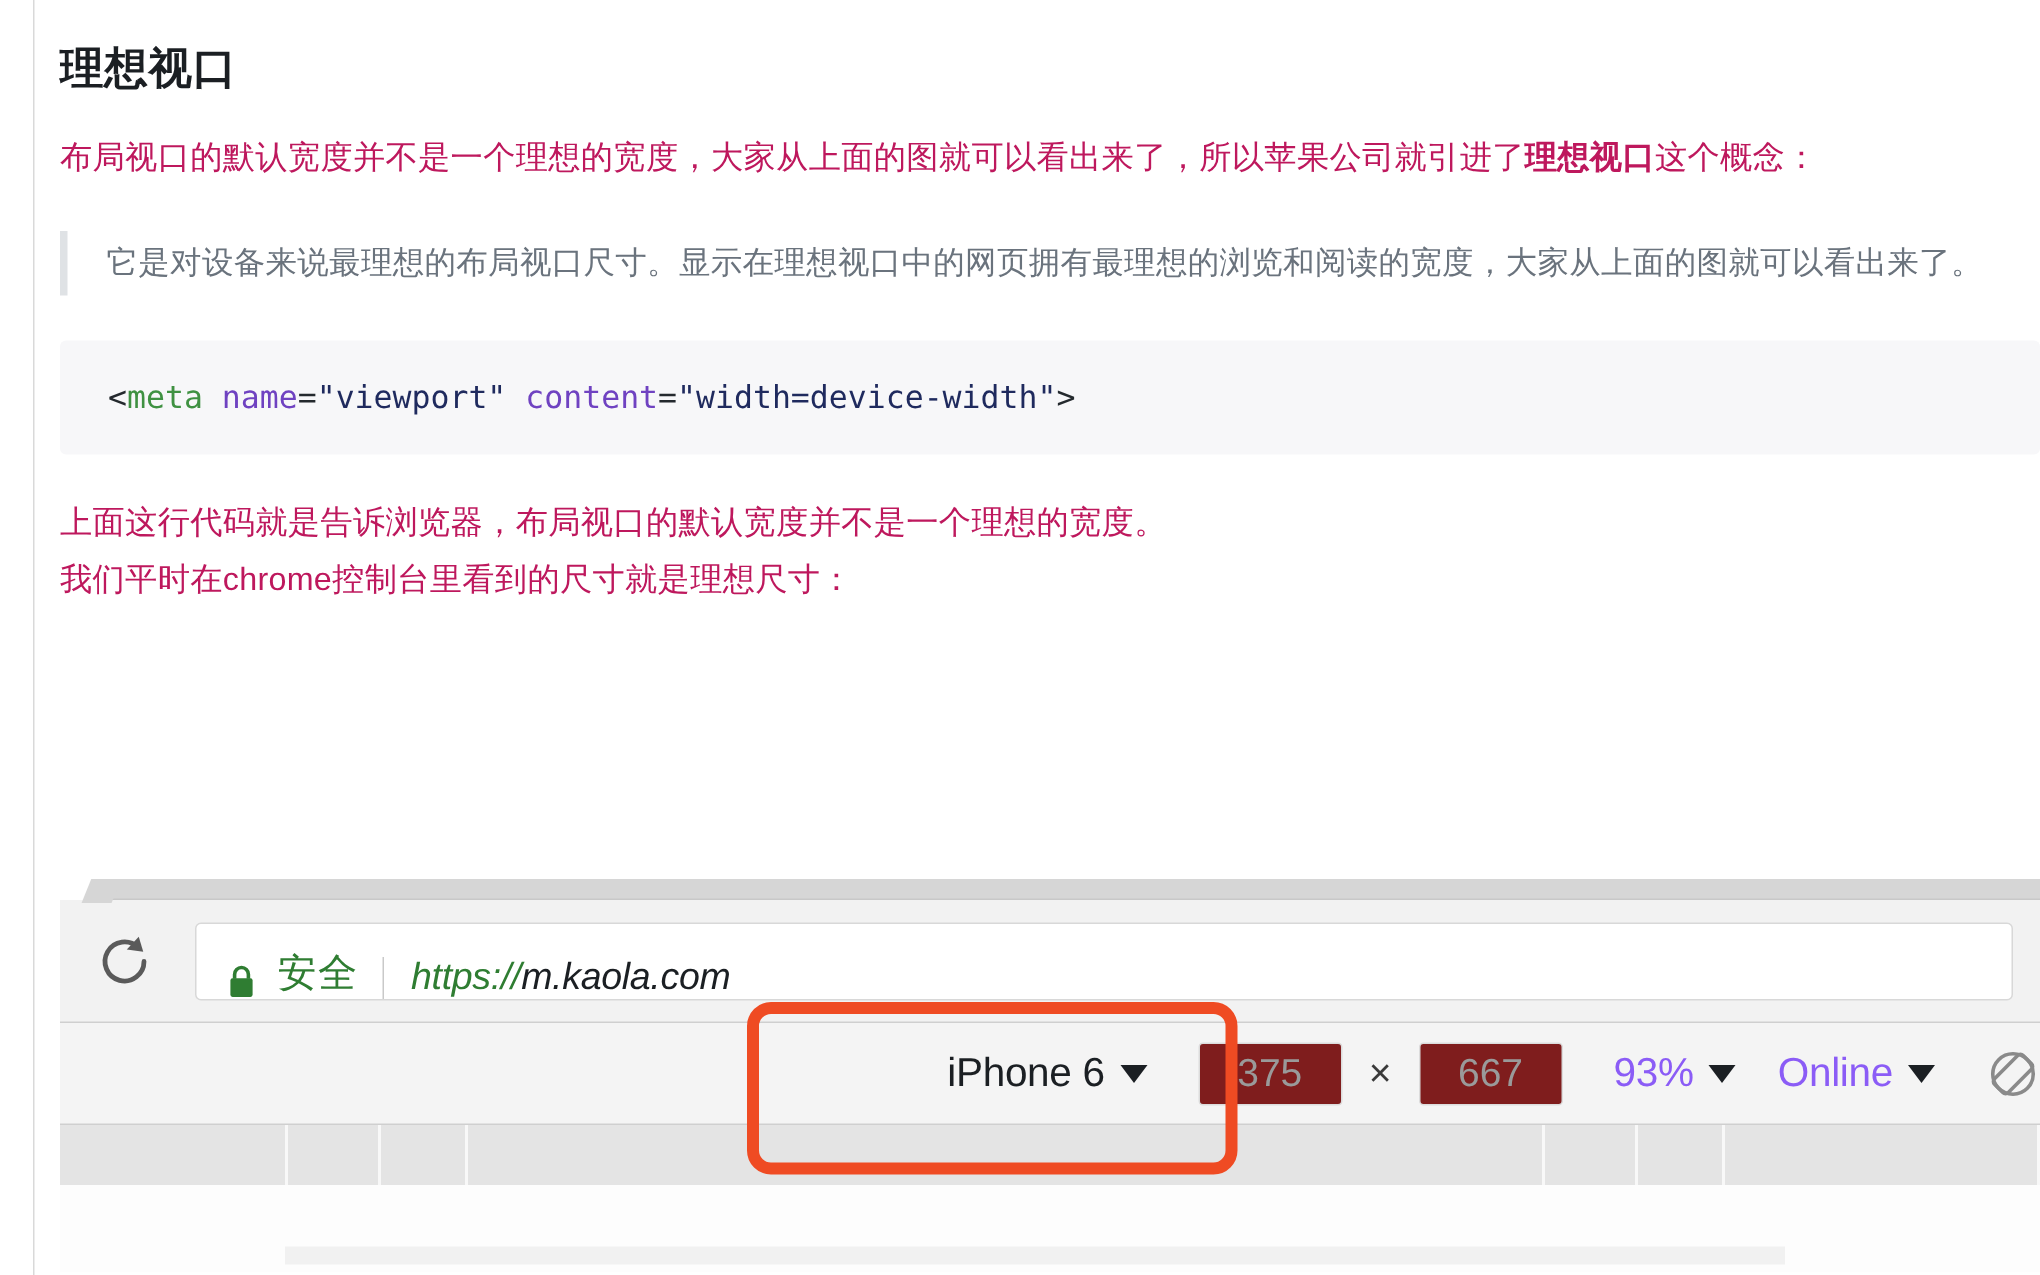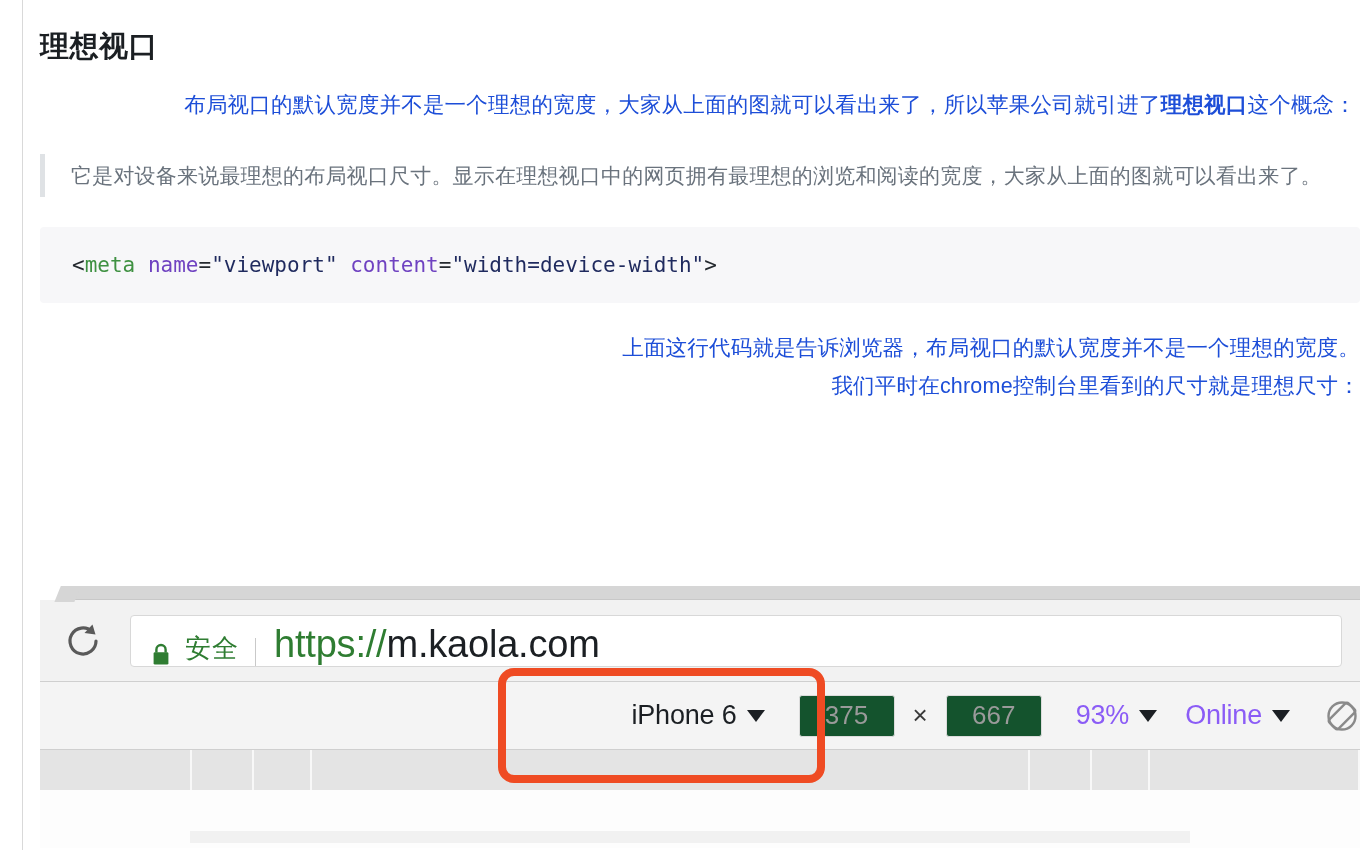--- a/index.html
+++ b/index.html
@@ -42,23 +42,22 @@
     line-height: 1.25;
     letter-spacing: 0.5px;
     color: #1b1f23;
     padding-top: 28px;
   }
 
   
   .para {
     font-size: 21.5px;
     line-height: 38px;
-    color: #1d4ed8;
+    color: #be185d;
     letter-spacing: 0.2px;
-    text-align: right;
   }
   .para .b { font-weight: bold; }
 
   .para-1 { margin-top: 22px; width: 1316px; }
   .para-2 { margin-top: 26px; }
   .para-3 { }
 
   
   .quote {
     margin-top: 30px;
@@ -171,23 +170,24 @@
     letter-spacing: 1px;
     margin-right: 16px;
   }
   .url-divider {
     width: 1px;
     height: 28px;
     background: #c9c9c9;
     margin-right: 18px;
   }
   .url-text {
-    font-size: 38px;
+    font-size: 25px;
     color: #1b1f23;
     letter-spacing: -0.2px;
+    font-style: italic;
   }
   .url-scheme { color: #2f7d32; }
 
   
   .device-toolbar {
     height: 68px;
     background: #f4f4f4;
     border-bottom: 1px solid #cfcfcf;
     display: flex;
     align-items: center;
@@ -209,21 +209,21 @@
     width: 0; height: 0;
     border-left: 9px solid transparent;
     border-right: 9px solid transparent;
     border-top: 12px solid #1b1f23;
     margin-left: 10px;
     vertical-align: middle;
   }
   .dim-input {
     width: 96px;
     height: 42px;
-    background: #14532d;
+    background: #7f1d1d;
     border: 1px solid #dcdcdc;
     border-radius: 3px;
     display: flex;
     align-items: center;
     justify-content: center;
     font-size: 26px;
     color: #9a9a9a;
   }
   .dim-x {
     font-size: 26px;

